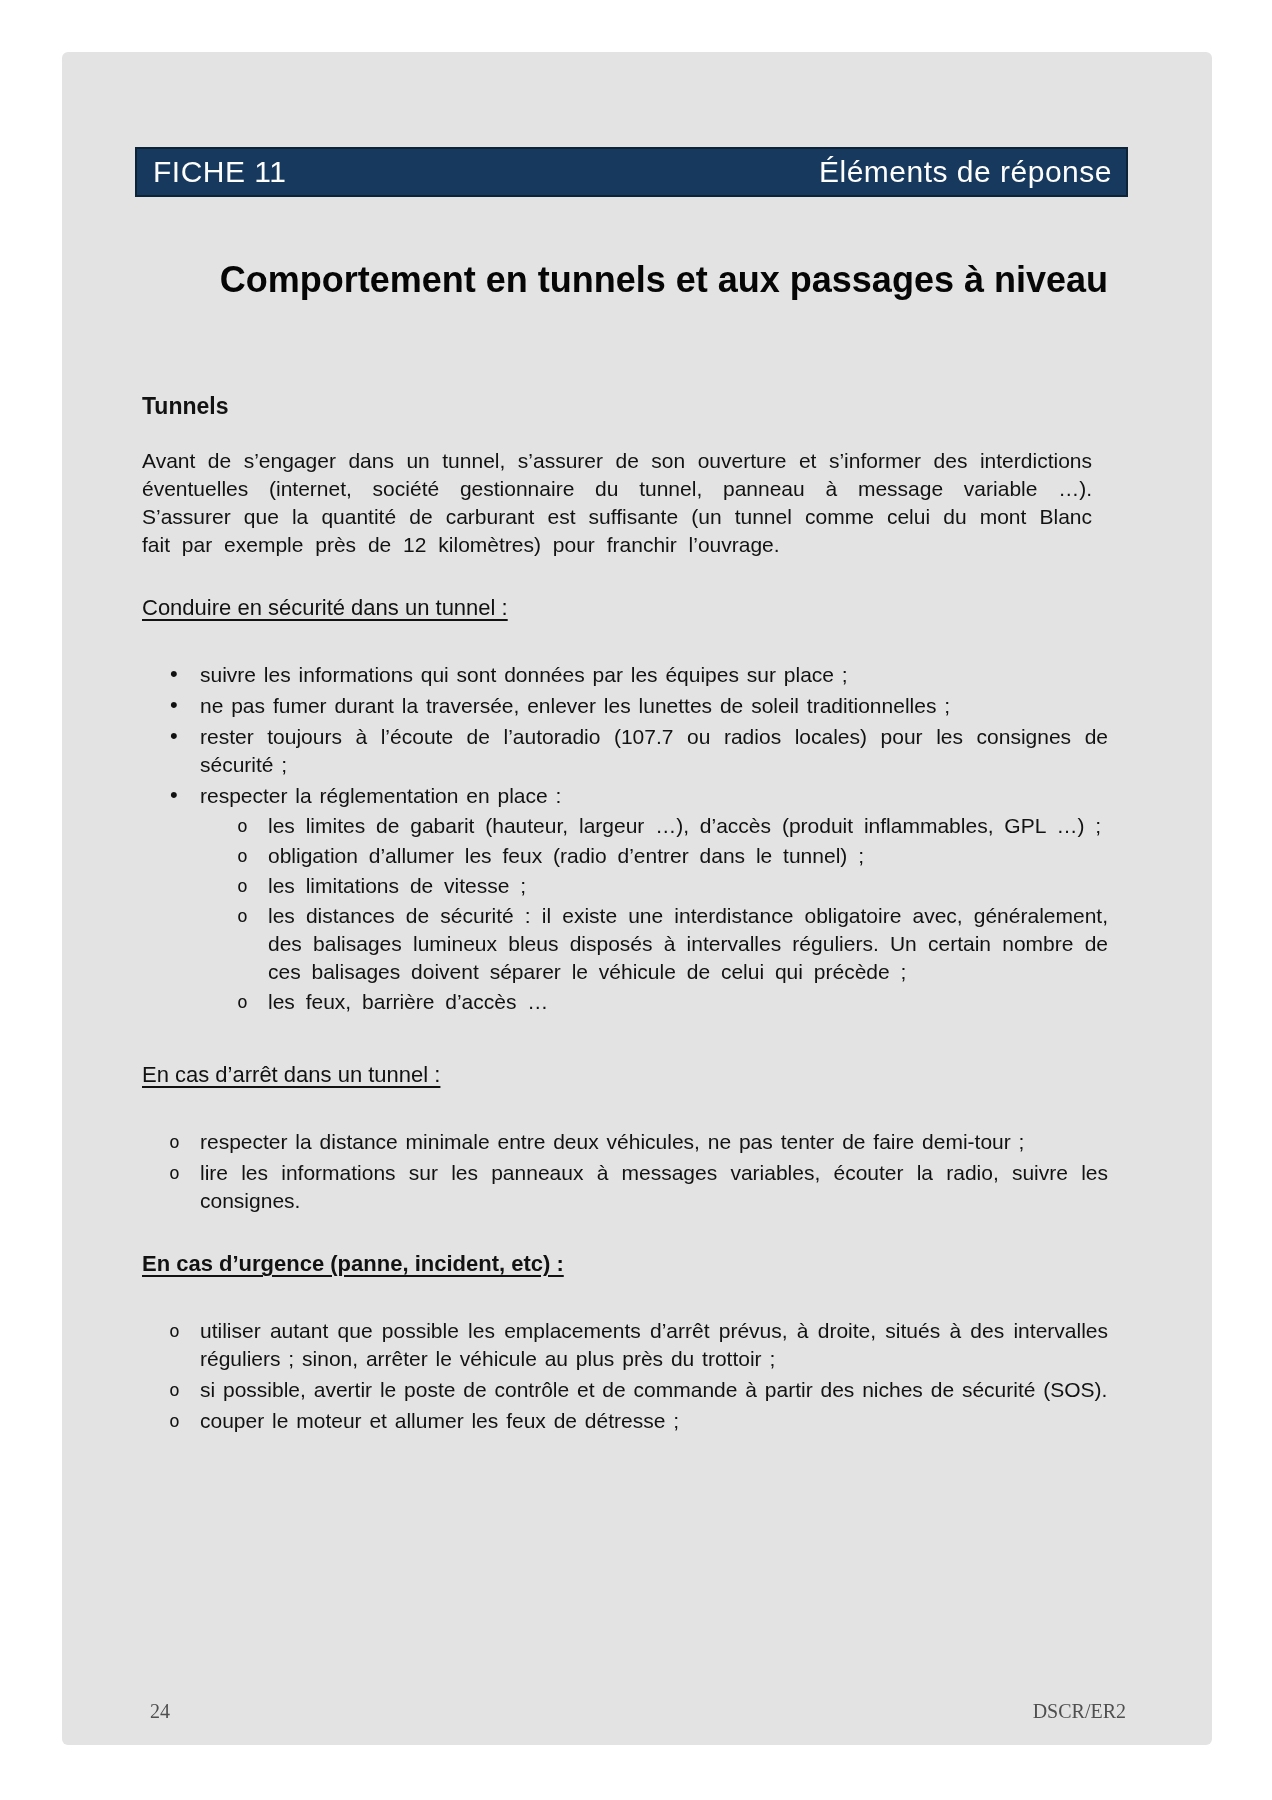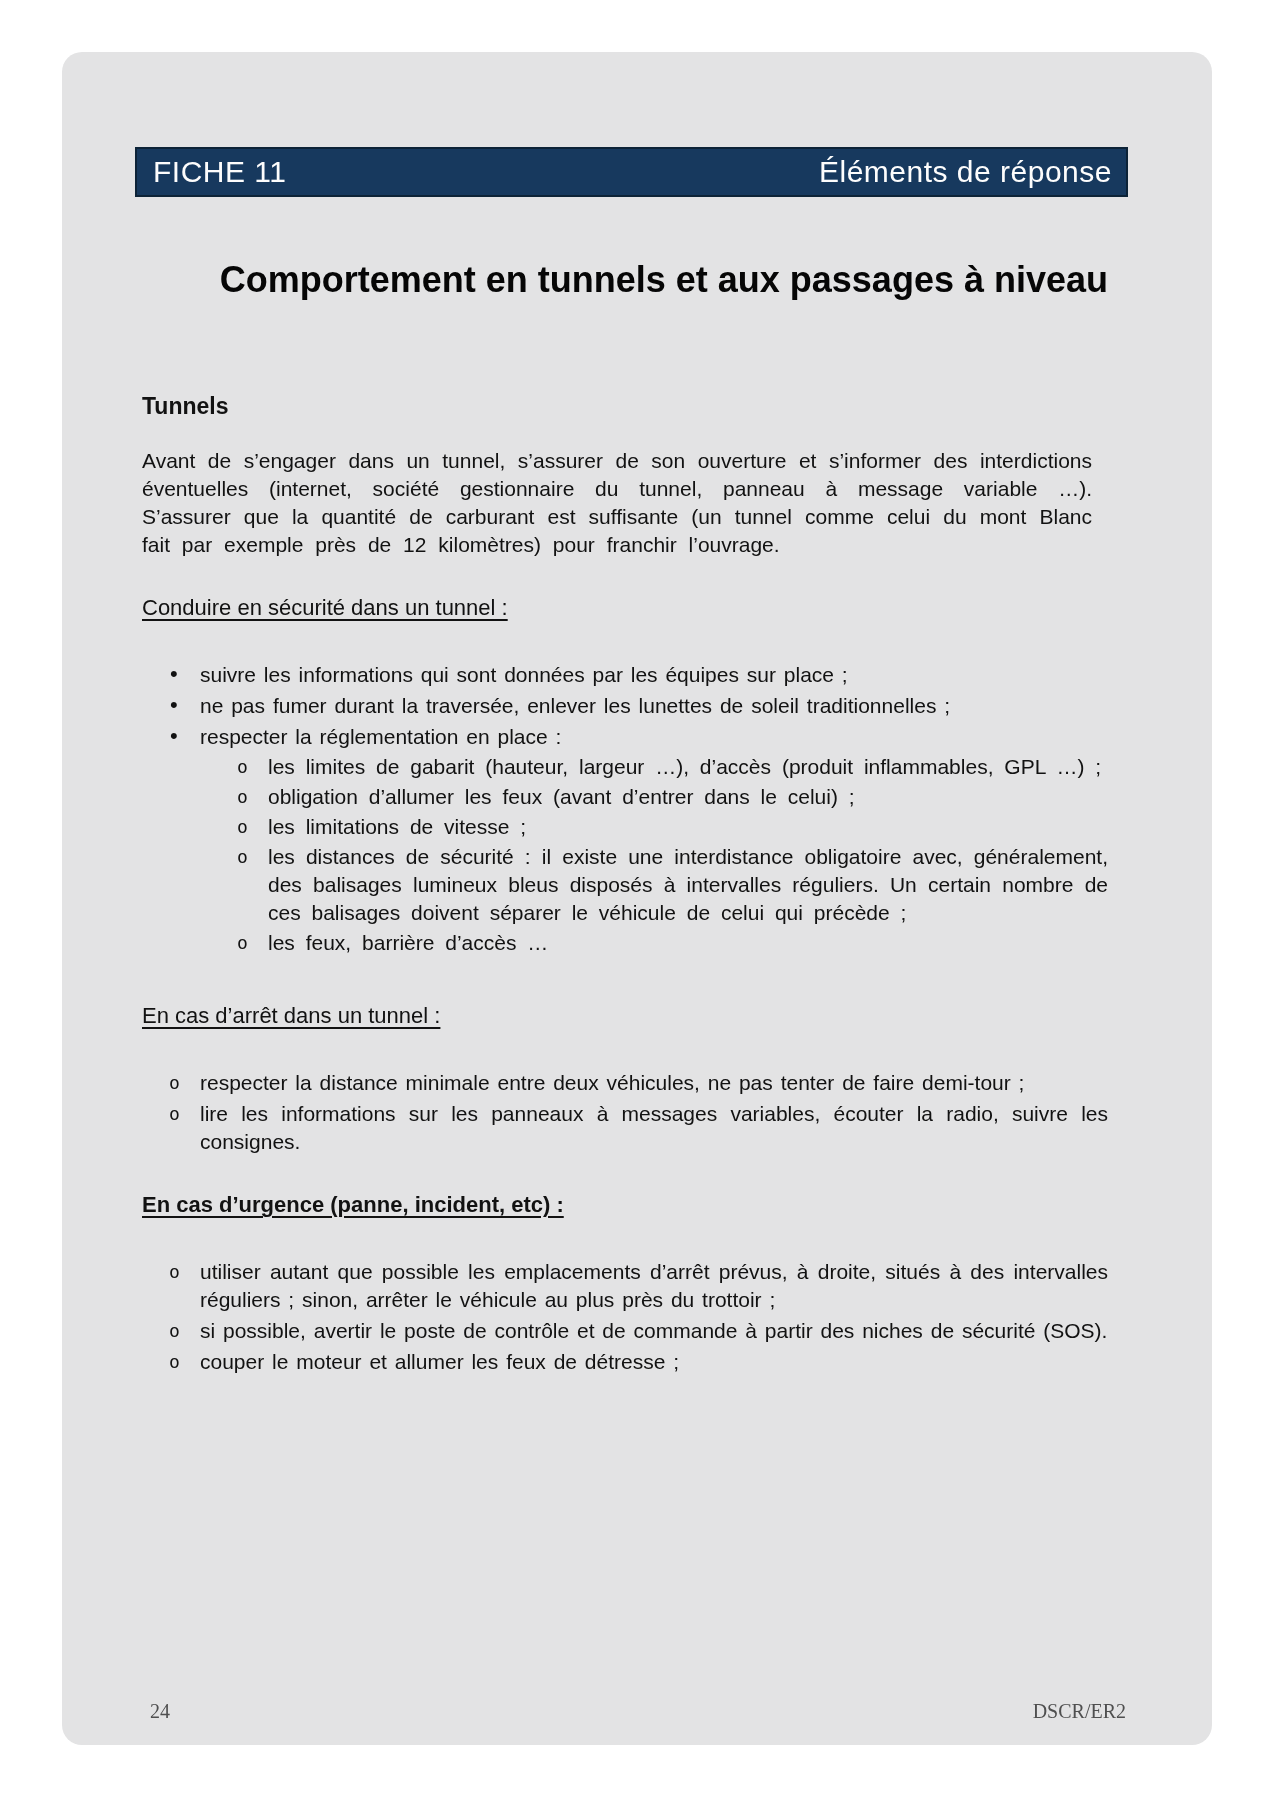--- a/index.html
+++ b/index.html
@@ -2,21 +2,21 @@
 <html lang="fr"><head>
 <meta charset="utf-8">
 <style>
   html,body { margin:0; padding:0; background:#ffffff; }
   .canvas {
     position:relative; width:1272px; height:1800px; background:#ffffff;
     font-family:"Liberation Sans", sans-serif; color:#121212; overflow:hidden;
   }
   .page {
     position:absolute; left:62px; top:52px; width:1150px; height:1693px;
-    background:#e3e3e4; border-radius:20px;
+    background:#e3e3e4; border-radius:6px;
   }
   .header-bar {
     box-sizing:border-box; margin:95px 0 0 73px; width:993px; height:50px;
     background:#17395e; border:2px solid #0d2337;
     display:flex; align-items:center; justify-content:space-between;
     padding:0 14px 0 16px; color:#fdfdfd; font-size:30px; letter-spacing:0.5px;
   }
   .content { margin:0 104px 0 80px; }
   .doc-title {
     margin:62px 0 0 0; font-size:36px; font-weight:bold; text-align:right;
@@ -71,23 +71,24 @@
       <h1 class="doc-title">Comportement en tunnels et aux passages à niveau</h1>
 
       <h2 class="sec-heading">Tunnels</h2>
 
       <p class="para">Avant de s’engager dans un tunnel, s’assurer de son ouverture et s’informer des interdictions éventuelles (internet, société gestionnaire du tunnel, panneau à message variable …). S’assurer que la quantité de carburant est suffisante (un tunnel comme celui du mont Blanc fait par exemple près de 12 kilomètres) pour franchir l’ouvrage.</p>
 
       <h3 class="sub-heading h-conduire">Conduire en sécurité dans un tunnel :</h3>
       <ul class="list disc">
           <li>suivre les informations qui sont données par les équipes sur place ;</li>
           <li>ne pas fumer durant la traversée, enlever les lunettes de soleil traditionnelles ;</li>
+          <li>rester toujours à l’écoute de l’autoradio (107.7 ou radios locales) pour les consignes de sécurité ;</li>
           <li>respecter la réglementation en place :<ul class="sub">
               <li>les limites de gabarit (hauteur, largeur …), d’accès (produit inflammables, GPL …) ;</li>
-              <li>obligation d’allumer les feux (avant d’entrer dans le celui) ;</li>
+              <li>obligation d’allumer les feux (radio d’entrer dans le tunnel) ;</li>
               <li>les limitations de vitesse ;</li>
               <li>les distances de sécurité : il existe une interdistance obligatoire avec, généralement, des balisages lumineux bleus disposés à intervalles réguliers. Un certain nombre de ces balisages doivent séparer le véhicule de celui qui précède ;</li>
               <li>les feux, barrière d’accès …</li>
             </ul></li>
         </ul>
 
       <h3 class="sub-heading h-arret">En cas d’arrêt dans un tunnel :</h3>
       <ul class="list circle">
           <li>respecter la distance minimale entre deux véhicules, ne pas tenter de faire demi-tour ;</li>
           <li>lire les informations sur les panneaux à messages variables, écouter la radio, suivre les consignes.</li>

